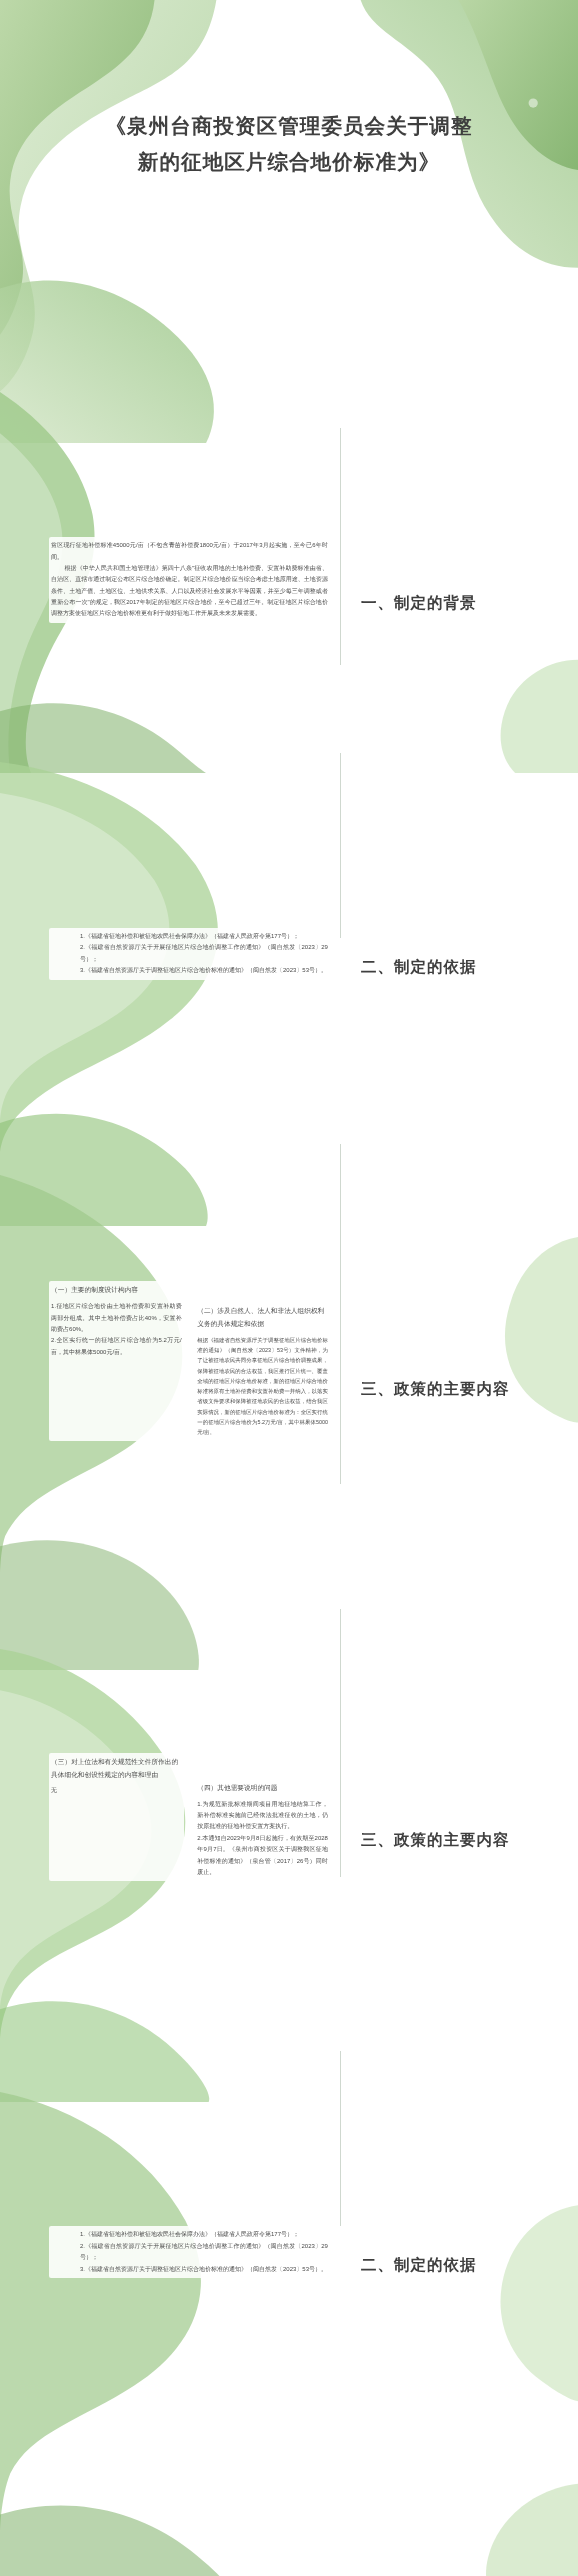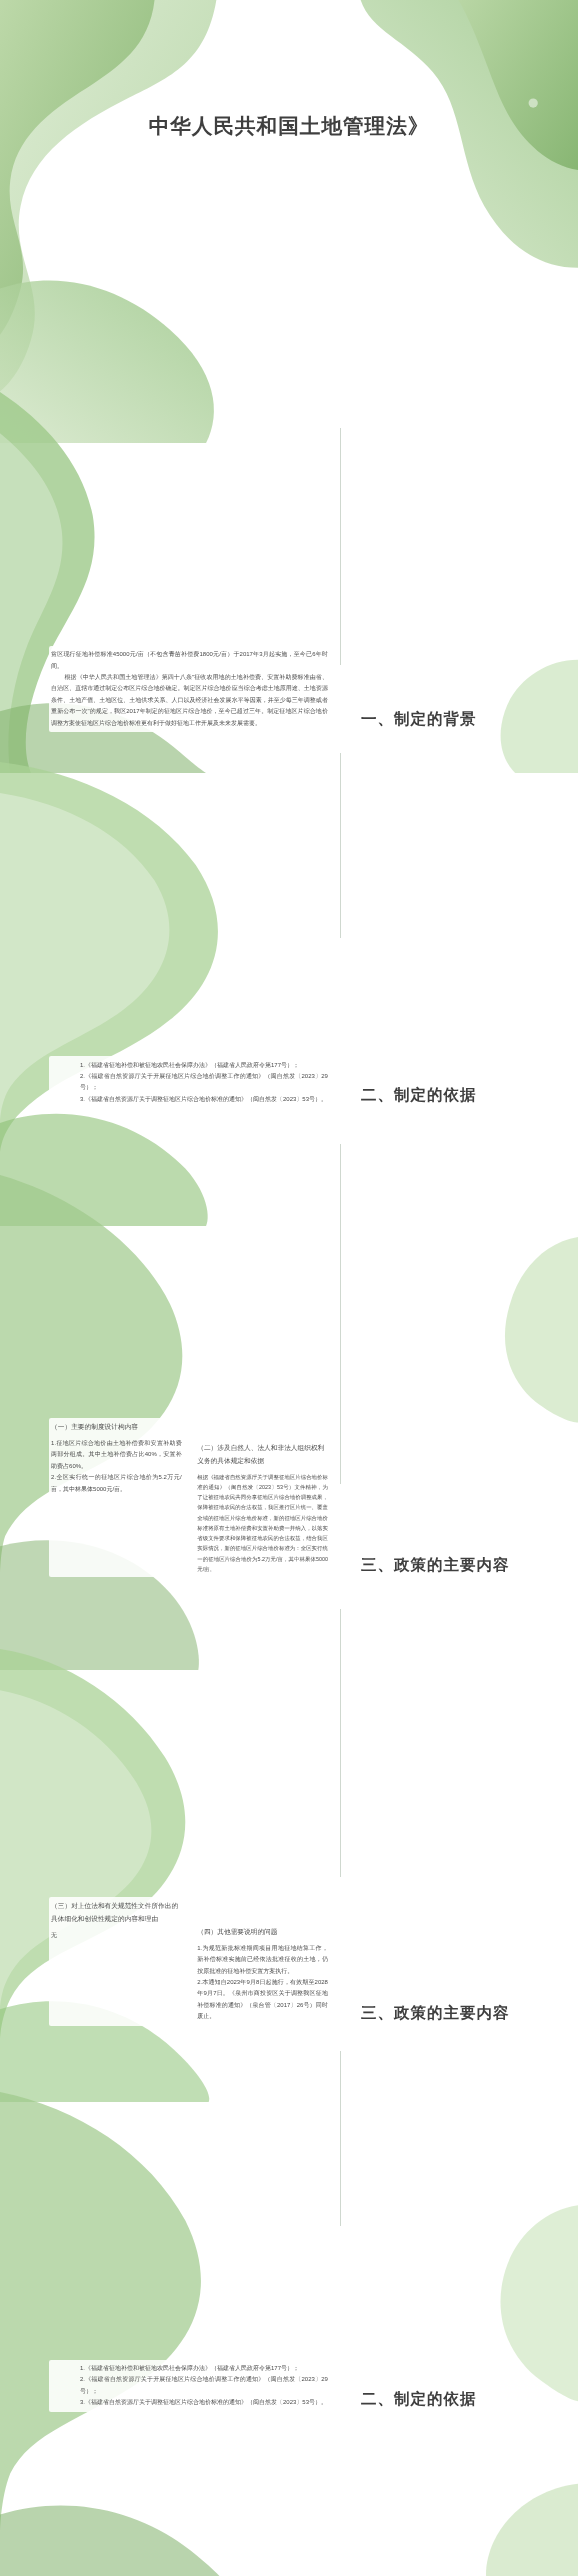--- a/index.html
+++ b/index.html
@@ -36,21 +36,21 @@
     color: #3f3f3f;
     font-family: "Liberation Serif", serif;
   }
   .header .line { display: block; }
 
   
   .section {
     position: relative;
     z-index: 5;
     display: flex;
-    align-items: flex-end;
+    align-items: center;
     padding: 0 49px 0 49px;
     margin-bottom: 5.2px;
   }
   .card-col {
     width: 281px;
     display: flex;
     gap: 11.3px;
   }
   .card {
     background: rgba(255,255,255,0.88);
@@ -175,21 +175,22 @@
 
   <svg class="blob" style="top:2092px;left:0;width:578px;height:505px;" viewBox="0 0 1122 980" preserveAspectRatio="none">
     <path d="M0,0 C150,30 290,120 360,250 C430,390 370,500 260,570 C160,635 60,660 20,740 C0,790 0,860 0,860 Z" fill="#9ec98a" opacity="0.7"></path>
     <path d="M1122,220 C1050,230 990,290 975,370 C960,450 995,520 1050,560 C1090,590 1115,600 1122,600 Z" fill="#c3e0b2" opacity="0.55"></path>
     <path d="M0,820 C130,780 270,810 370,890 C440,945 460,980 460,980 L0,980 Z" fill="#7fb069" opacity="0.55"></path>
     <path d="M1122,760 C1040,770 980,820 955,880 C935,930 945,965 955,980 L1122,980 Z" fill="#b5d8a2" opacity="0.5"></path>
   </svg>
 
   <div class="header">
     <h1>
-      <span class="line">中华人民共和国土地管理法》</span>
+      <span class="line">《泉州台商投资区管理委员会关于调整</span>
+      <span class="line">新的征地区片综合地价标准为》</span>
     </h1>
   </div>
 
   <div class="section" style="min-height:340px;">
     <div class="divider-v" style="top:36px;height:237px;"></div>
     <div class="card-col" style="padding-top:36px;">
       <div class="card full-col">
         <p class="small">贫区现行征地补偿标准45000元/亩（不包含青苗补偿费1800元/亩）于2017年3月起实施，至今已6年时间。</p>
         <p class="small indent">根据《中华人民共和国土地管理法》第四十八条"征收农用地的土地补偿费、安置补助费标准由省、自治区、直辖市通过制定公布区片综合地价确定。制定区片综合地价应当综合考虑土地原用途、土地资源条件、土地产值、土地区位、土地供求关系、人口以及经济社会发展水平等因素，并至少每三年调整或者重新公布一次"的规定，我区2017年制定的征地区片综合地价，至今已超过三年。制定征地区片综合地价调整方案使征地区片综合地价标准更有利于做好征地工作开展及未来发展需要。</p>
       </div>

